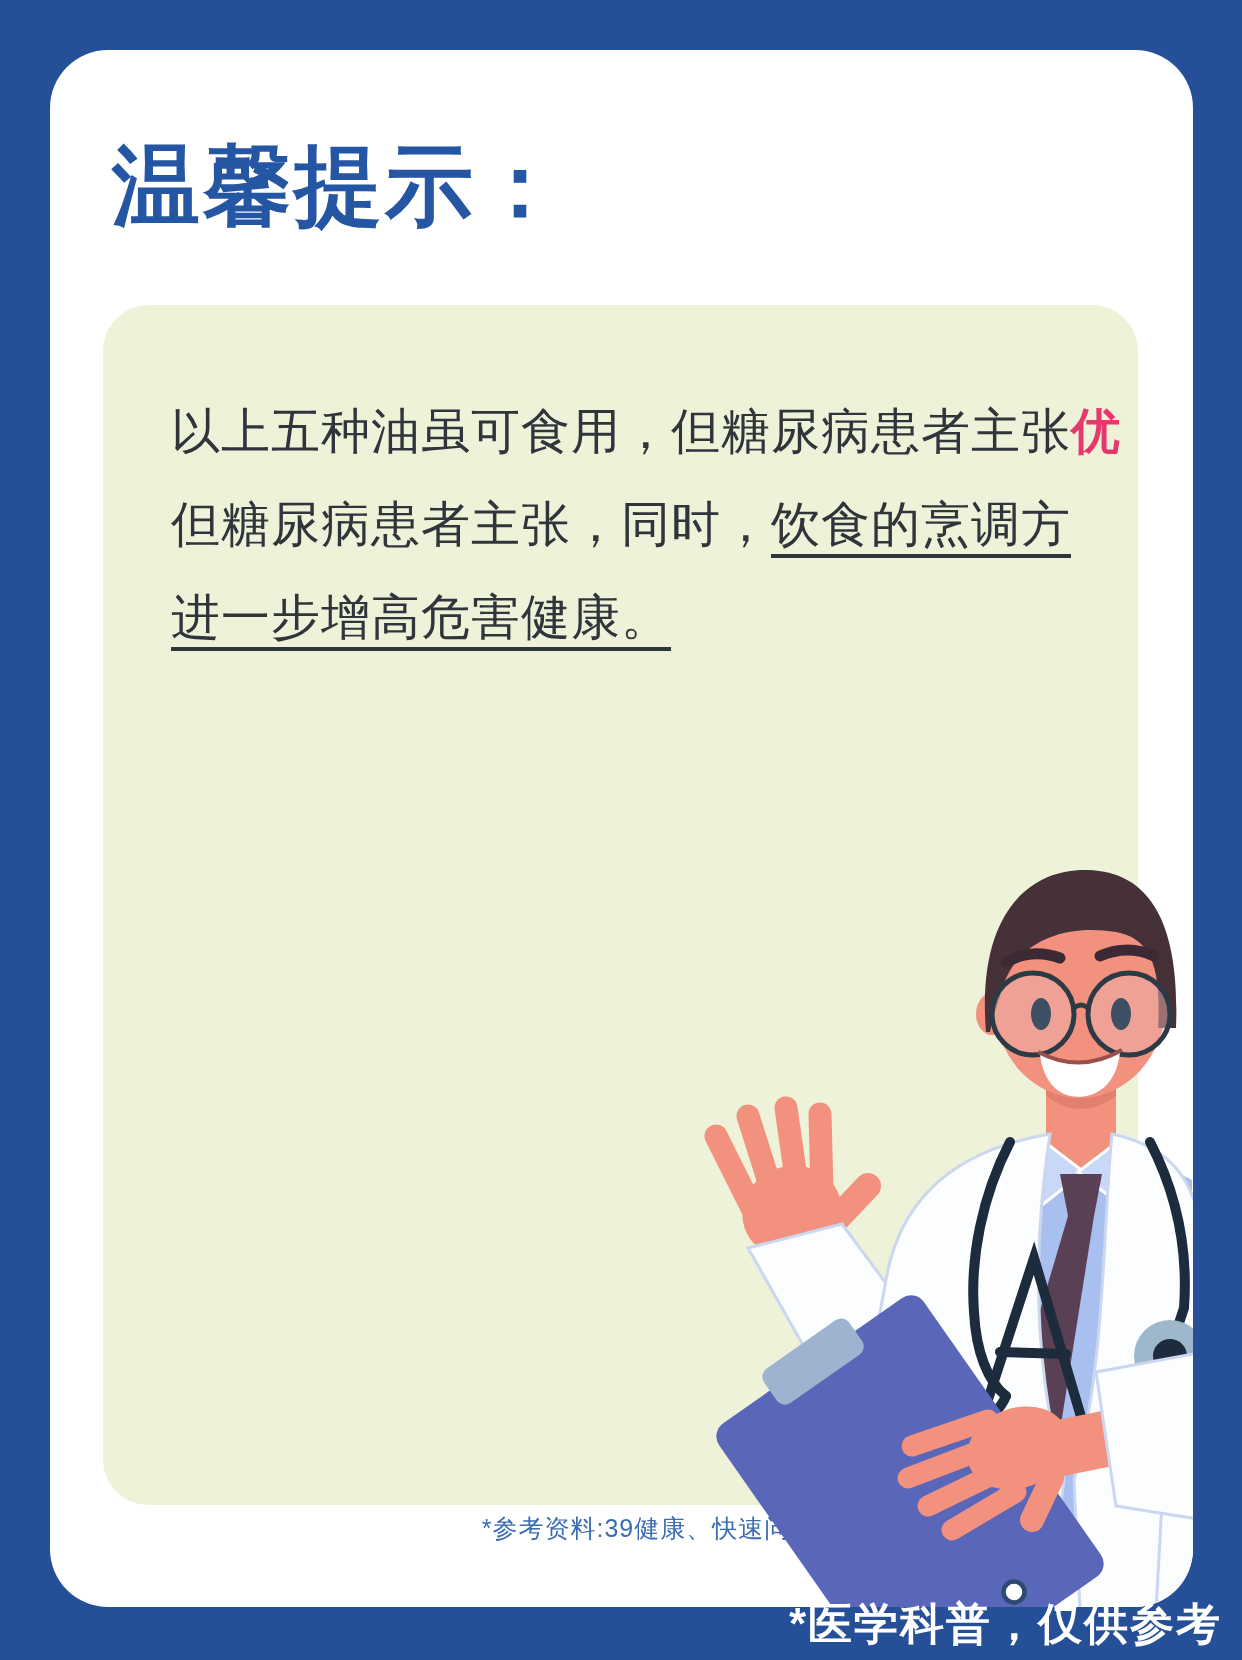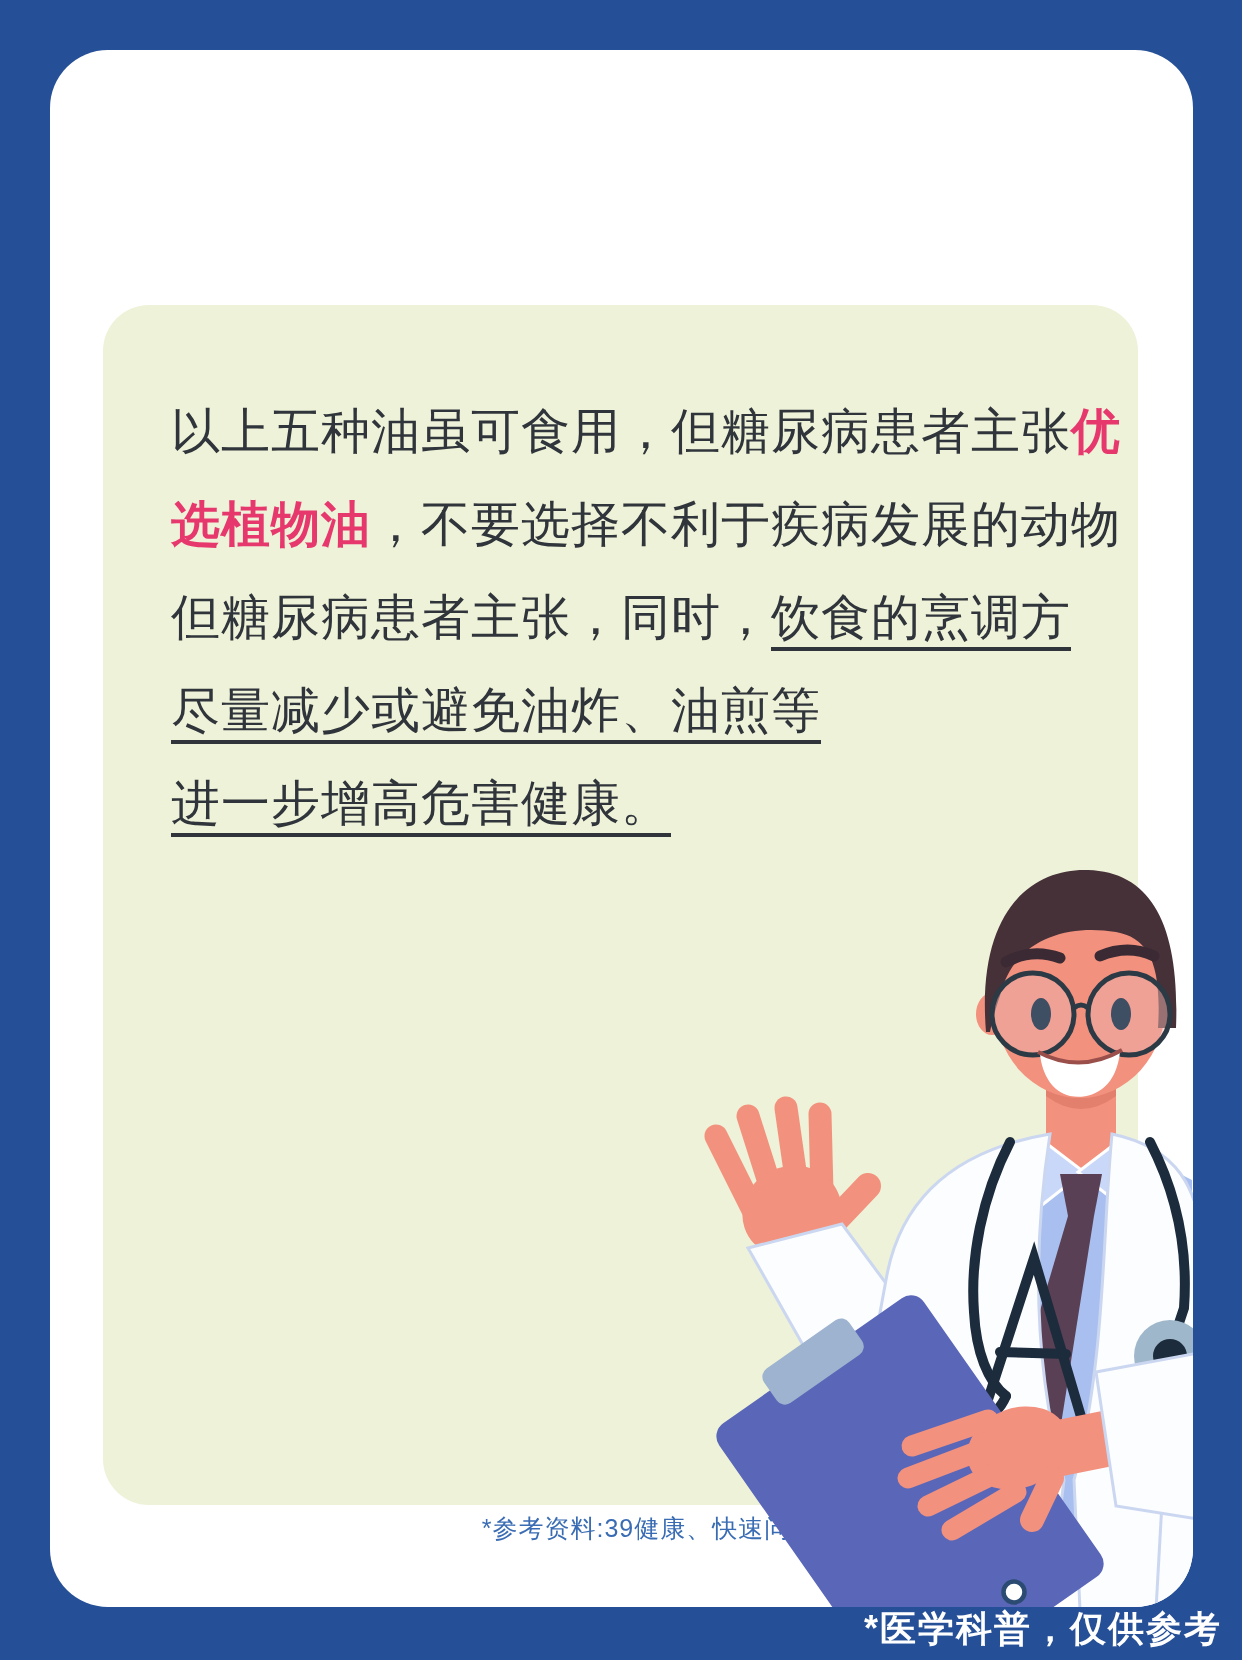--- a/index.html
+++ b/index.html
@@ -12,35 +12,34 @@
   .tipbox{position:absolute;left:53px;top:255px;width:1035px;height:1200px;
           background:#EEF2D8;border-radius:46px;}
   .tiplines{position:absolute;left:68px;top:80px;width:930px;font-size:49px;line-height:93px;
             color:#30353B;letter-spacing:1px;font-weight:500;white-space:nowrap;}
   .tip-line{height:93px;}
   .pink{color:#E7386E;font-weight:700;}
   .u{text-decoration:underline;text-decoration-thickness:3.5px;text-underline-offset:13px;font-family:Liberation Serif, serif;}
   .ref{position:absolute;left:612px;top:1462px;transform:translateX(-50%);
        font-size:25px;color:#3A6CB4;white-space:nowrap;letter-spacing:1px;}
   .doctor{position:absolute;left:590px;top:760px;width:560px;height:800px;}
-  .footer{position:absolute;right:20px;bottom:6px;font-size:36px;font-weight:900;color:#ffffff;
+  .footer{position:absolute;right:20px;bottom:6px;font-size:44px;font-weight:900;color:#ffffff;
           letter-spacing:2px;z-index:5;}
 </style>
 </head>
 <body>
 
 <div class="poster">
   <div class="card">
+    <h1 class="title">温馨提示：</h1>
 
     <div class="tipbox">
       <div class="tiplines" id="tip-lines">
           <div class="tip-line"><span class="">以上五种油虽可食用，但糖尿病患者主张</span><span class="pink">优</span></div>
-          <div class="tip-line"><span class="pink">选植物油</span><span class="">，不要选择不利于疾病发展的动物</span></div>
           <div class="tip-line"><span class="">但糖尿病患者主张，同时，</span><span class=" u">饮食的烹调方</span></div>
-          <div class="tip-line"><span class=" u">尽量减少或避免油炸、油煎等</span></div>
           <div class="tip-line"><span class=" u">进一步增高危害健康。</span></div>
         </div>
     </div>
 
     <div class="ref">*参考资料:39健康、快速问医生</div>
 
     <svg class="doctor" viewBox="640 810 560 800" xmlns="http://www.w3.org/2000/svg" aria-hidden="true">
 
       <g>
         <g stroke="#F2917E" stroke-width="23" stroke-linecap="round">

